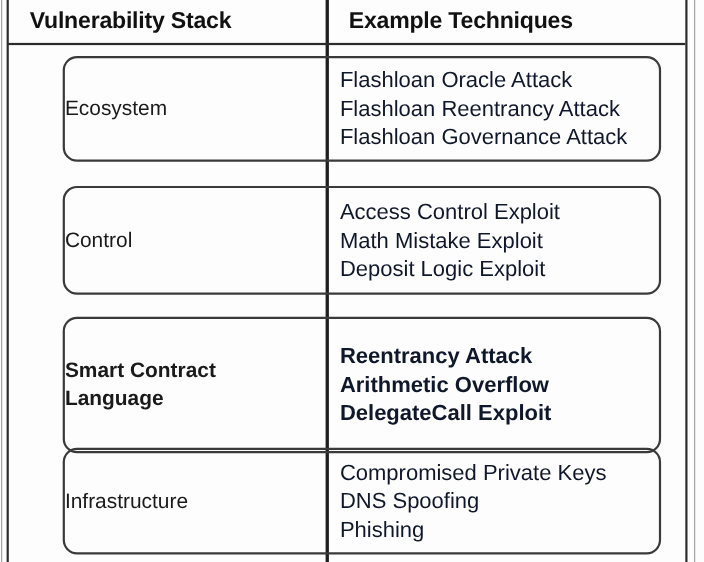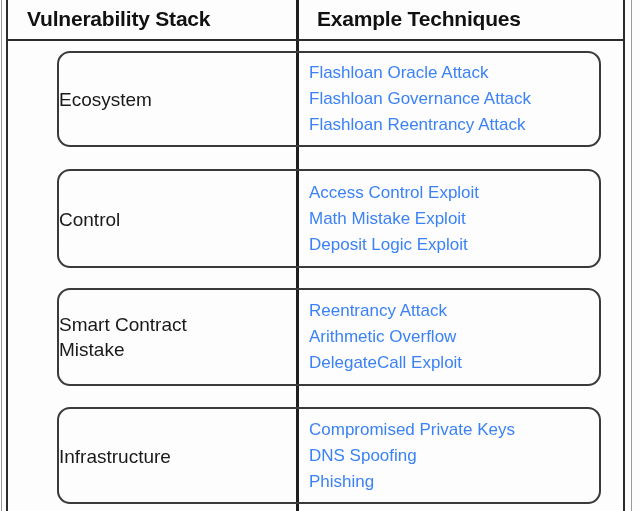--- a/index.html
+++ b/index.html
@@ -98,23 +98,23 @@
     font-size: 19px;
     line-height: 25px;
     color: #1a1a1a;
   }
 
   .row-techniques {
     position: absolute;
     left: 250px;
     top: 50%;
     transform: translateY(-50%);
-    font-size: 17px;
+    font-size: 20px;
     line-height: 26px;
-    color: #3b82f6;
+    color: #0f172a;
     white-space: nowrap;
   }
   .technique-line { display: block; }
 </style>
 </head>
 <body>
 
 <div id="canvas">
 
   <div class="frame-hair left-outer"></div>
@@ -127,38 +127,38 @@
   <div class="header-row">
     <div class="header-cell left">Vulnerability Stack</div>
     <div class="header-cell right">Example Techniques</div>
   </div>
   <div class="header-rule"></div>
 
   <div class="row-box" style="top:51px; height:96px;">
     <div class="row-label">Ecosystem</div>
     <div class="row-techniques">
       <span class="technique-line">Flashloan Oracle Attack</span>
+      <span class="technique-line">Flashloan Reentrancy Attack</span>
       <span class="technique-line">Flashloan Governance Attack</span>
-      <span class="technique-line">Flashloan Reentrancy Attack</span>
     </div>
   </div>
 
   <div class="row-box" style="top:169px; height:99px;">
     <div class="row-label">Control</div>
     <div class="row-techniques">
       <span class="technique-line">Access Control Exploit</span>
       <span class="technique-line">Math Mistake Exploit</span>
       <span class="technique-line">Deposit Logic Exploit</span>
     </div>
   </div>
 
-  <div class="row-box" style="top:288px; height:98px;">
+  <div class="row-box" style="top:288px; height:124px;font-weight:bold;">
     <div class="row-label">
       <span style="display:block">Smart Contract</span>
-      <span style="display:block">Mistake</span>
+      <span style="display:block">Language</span>
     </div>
     <div class="row-techniques">
       <span class="technique-line">Reentrancy Attack</span>
       <span class="technique-line">Arithmetic Overflow</span>
       <span class="technique-line">DelegateCall Exploit</span>
     </div>
   </div>
 
   <div class="row-box" style="top:407px; height:97px;">
     <div class="row-label">Infrastructure</div>

